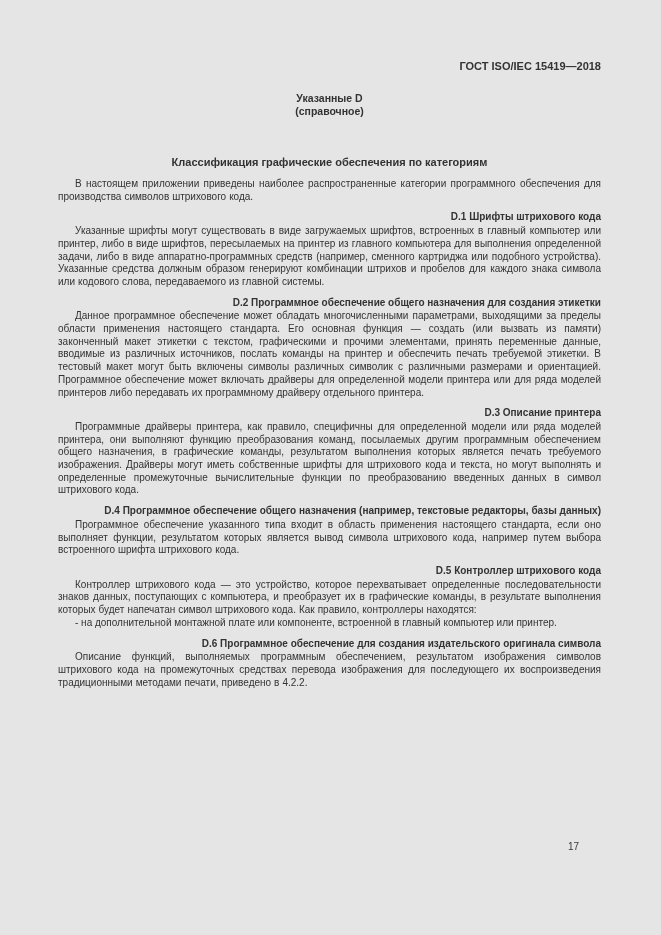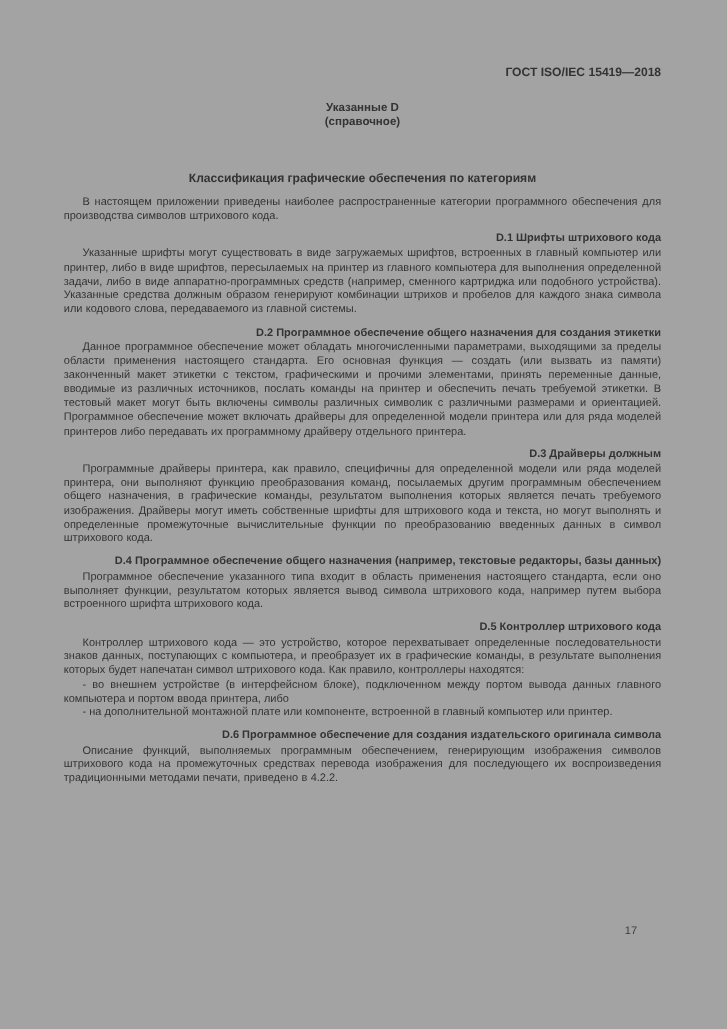--- a/index.html
+++ b/index.html
@@ -1,20 +1,20 @@
 <!DOCTYPE html>
 <html><head>
 <meta charset="utf-8">
 <style>
   html, body { margin: 0; padding: 0; background: #ffffff; }
   .page {
     position: relative;
     width: 661px;
     height: 935px;
-    background: #a3a3a3;
+    background: #e5e5e5;
     font-family: "Liberation Sans", sans-serif;
     color: #333333;
     box-sizing: border-box;
     padding: 60px 60px 0 58px;
     overflow: hidden;
   }
   .doc-header {
     text-align: right;
     font-weight: bold;
     font-size: 11px;
@@ -89,36 +89,35 @@
     <h2 class="sec-heading">D.1 Шрифты штрихового кода</h2>
     <p class="body-par">Указанные шрифты могут существовать в виде загружаемых шрифтов, встроенных в главный компьютер или принтер, либо в виде шрифтов, пересылаемых на принтер из главного компьютера для выполнения определенной задачи, либо в виде аппаратно-программных средств (например, сменного картриджа или подобного устройства). Указанные средства должным образом генерируют комбинации штрихов и пробелов для каждого знака символа или кодового слова, передаваемого из главной системы.</p>
   </section>
 
   <section>
     <h2 class="sec-heading">D.2 Программное обеспечение общего назначения для создания этикетки</h2>
     <p class="body-par">Данное программное обеспечение может обладать многочисленными параметрами, выходящими за пределы области применения настоящего стандарта. Его основная функция — создать (или вызвать из памяти) законченный макет этикетки с текстом, графическими и прочими элементами, принять переменные данные, вводимые из различных источников, послать команды на принтер и обеспечить печать требуемой этикетки. В тестовый макет могут быть включены символы различных символик с различными размерами и ориентацией. Программное обеспечение может включать драйверы для определенной модели принтера или для ряда моделей принтеров либо передавать их программному драйверу отдельного принтера.</p>
   </section>
 
   <section>
-    <h2 class="sec-heading">D.3 Драйверы должным</h2>
+    <h2 class="sec-heading">D.3 Описание принтера</h2>
     <p class="body-par">Программные драйверы принтера, как правило, специфичны для определенной модели или ряда моделей принтера, они выполняют функцию преобразования команд, посылаемых другим программным обеспечением общего назначения, в графические команды, результатом выполнения которых является печать требуемого изображения. Драйверы могут иметь собственные шрифты для штрихового кода и текста, но могут выполнять и определенные промежуточные вычислительные функции по преобразованию введенных данных в символ штрихового кода.</p>
   </section>
 
   <section>
     <h2 class="sec-heading">D.4 Программное обеспечение общего назначения (например, текстовые редакторы, базы данных)</h2>
     <p class="body-par">Программное обеспечение указанного типа входит в область применения настоящего стандарта, если оно выполняет функции, результатом которых является вывод символа штрихового кода, например путем выбора встроенного шрифта штрихового кода.</p>
   </section>
 
   <section>
     <h2 class="sec-heading">D.5 Контроллер штрихового кода</h2>
     <p class="body-par">Контроллер штрихового кода — это устройство, которое перехватывает определенные последовательности знаков данных, поступающих с компьютера, и преобразует их в графические команды, в результате выполнения которых будет напечатан символ штрихового кода. Как правило, контроллеры находятся:</p>
-    <p class="list-item">- во внешнем устройстве (в интерфейсном блоке), подключенном между портом вывода данных главного компьютера и портом ввода принтера, либо</p>
     <p class="list-item">- на дополнительной монтажной плате или компоненте, встроенной в главный компьютер или принтер.</p>
   </section>
 
   <section>
     <h2 class="sec-heading">D.6 Программное обеспечение для создания издательского оригинала символа</h2>
-    <p class="body-par">Описание функций, выполняемых программным обеспечением, генерирующим изображения символов штрихового кода на промежуточных средствах перевода изображения для последующего их воспроизведения традиционными методами печати, приведено в 4.2.2.</p>
+    <p class="body-par">Описание функций, выполняемых программным обеспечением, результатом изображения символов штрихового кода на промежуточных средствах перевода изображения для последующего их воспроизведения традиционными методами печати, приведено в 4.2.2.</p>
   </section>
 
   <div class="page-number">17</div>
 
 </div>
 
 </body></html>

